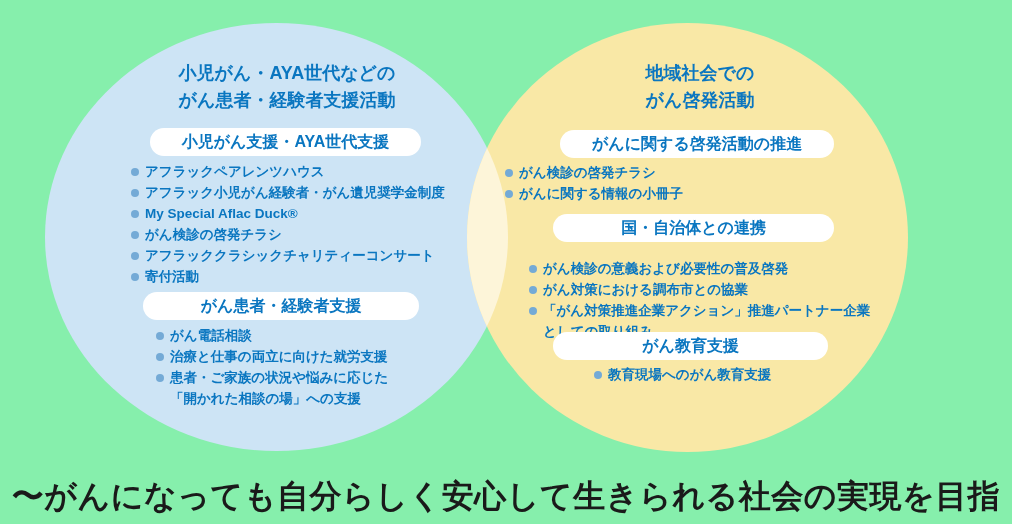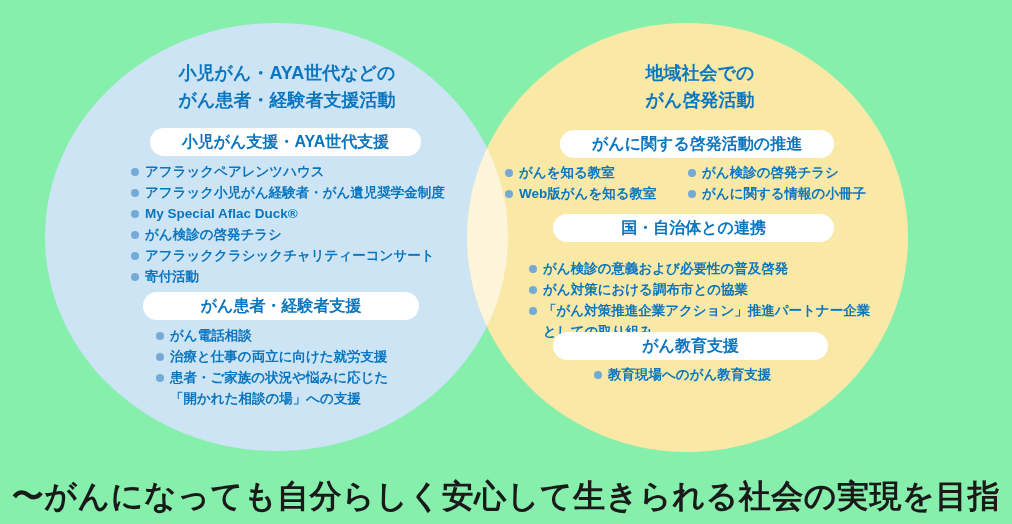--- a/index.html
+++ b/index.html
@@ -126,30 +126,20 @@
     </div>
 
     <div class="circle-title title-right">地域社会での
 がん啓発活動</div>
 
     <div class="pill pill-r1">
       <span>がんに関する啓発活動の推進</span>
     </div>
 
     <div class="cols">
-      <div class="col1">
-        <div class="item">
-          <span class="dot"></span>
-          <span class="item-text">がんを知る教室</span>
-        </div>
-        <div class="item">
-          <span class="dot"></span>
-          <span class="item-text">Web版がんを知る教室</span>
-        </div>
-      </div>
       <div class="col2">
         <div class="item">
           <span class="dot"></span>
           <span class="item-text">がん検診の啓発チラシ</span>
         </div>
         <div class="item">
           <span class="dot"></span>
           <span class="item-text">がんに関する情報の小冊子</span>
         </div>
       </div>

